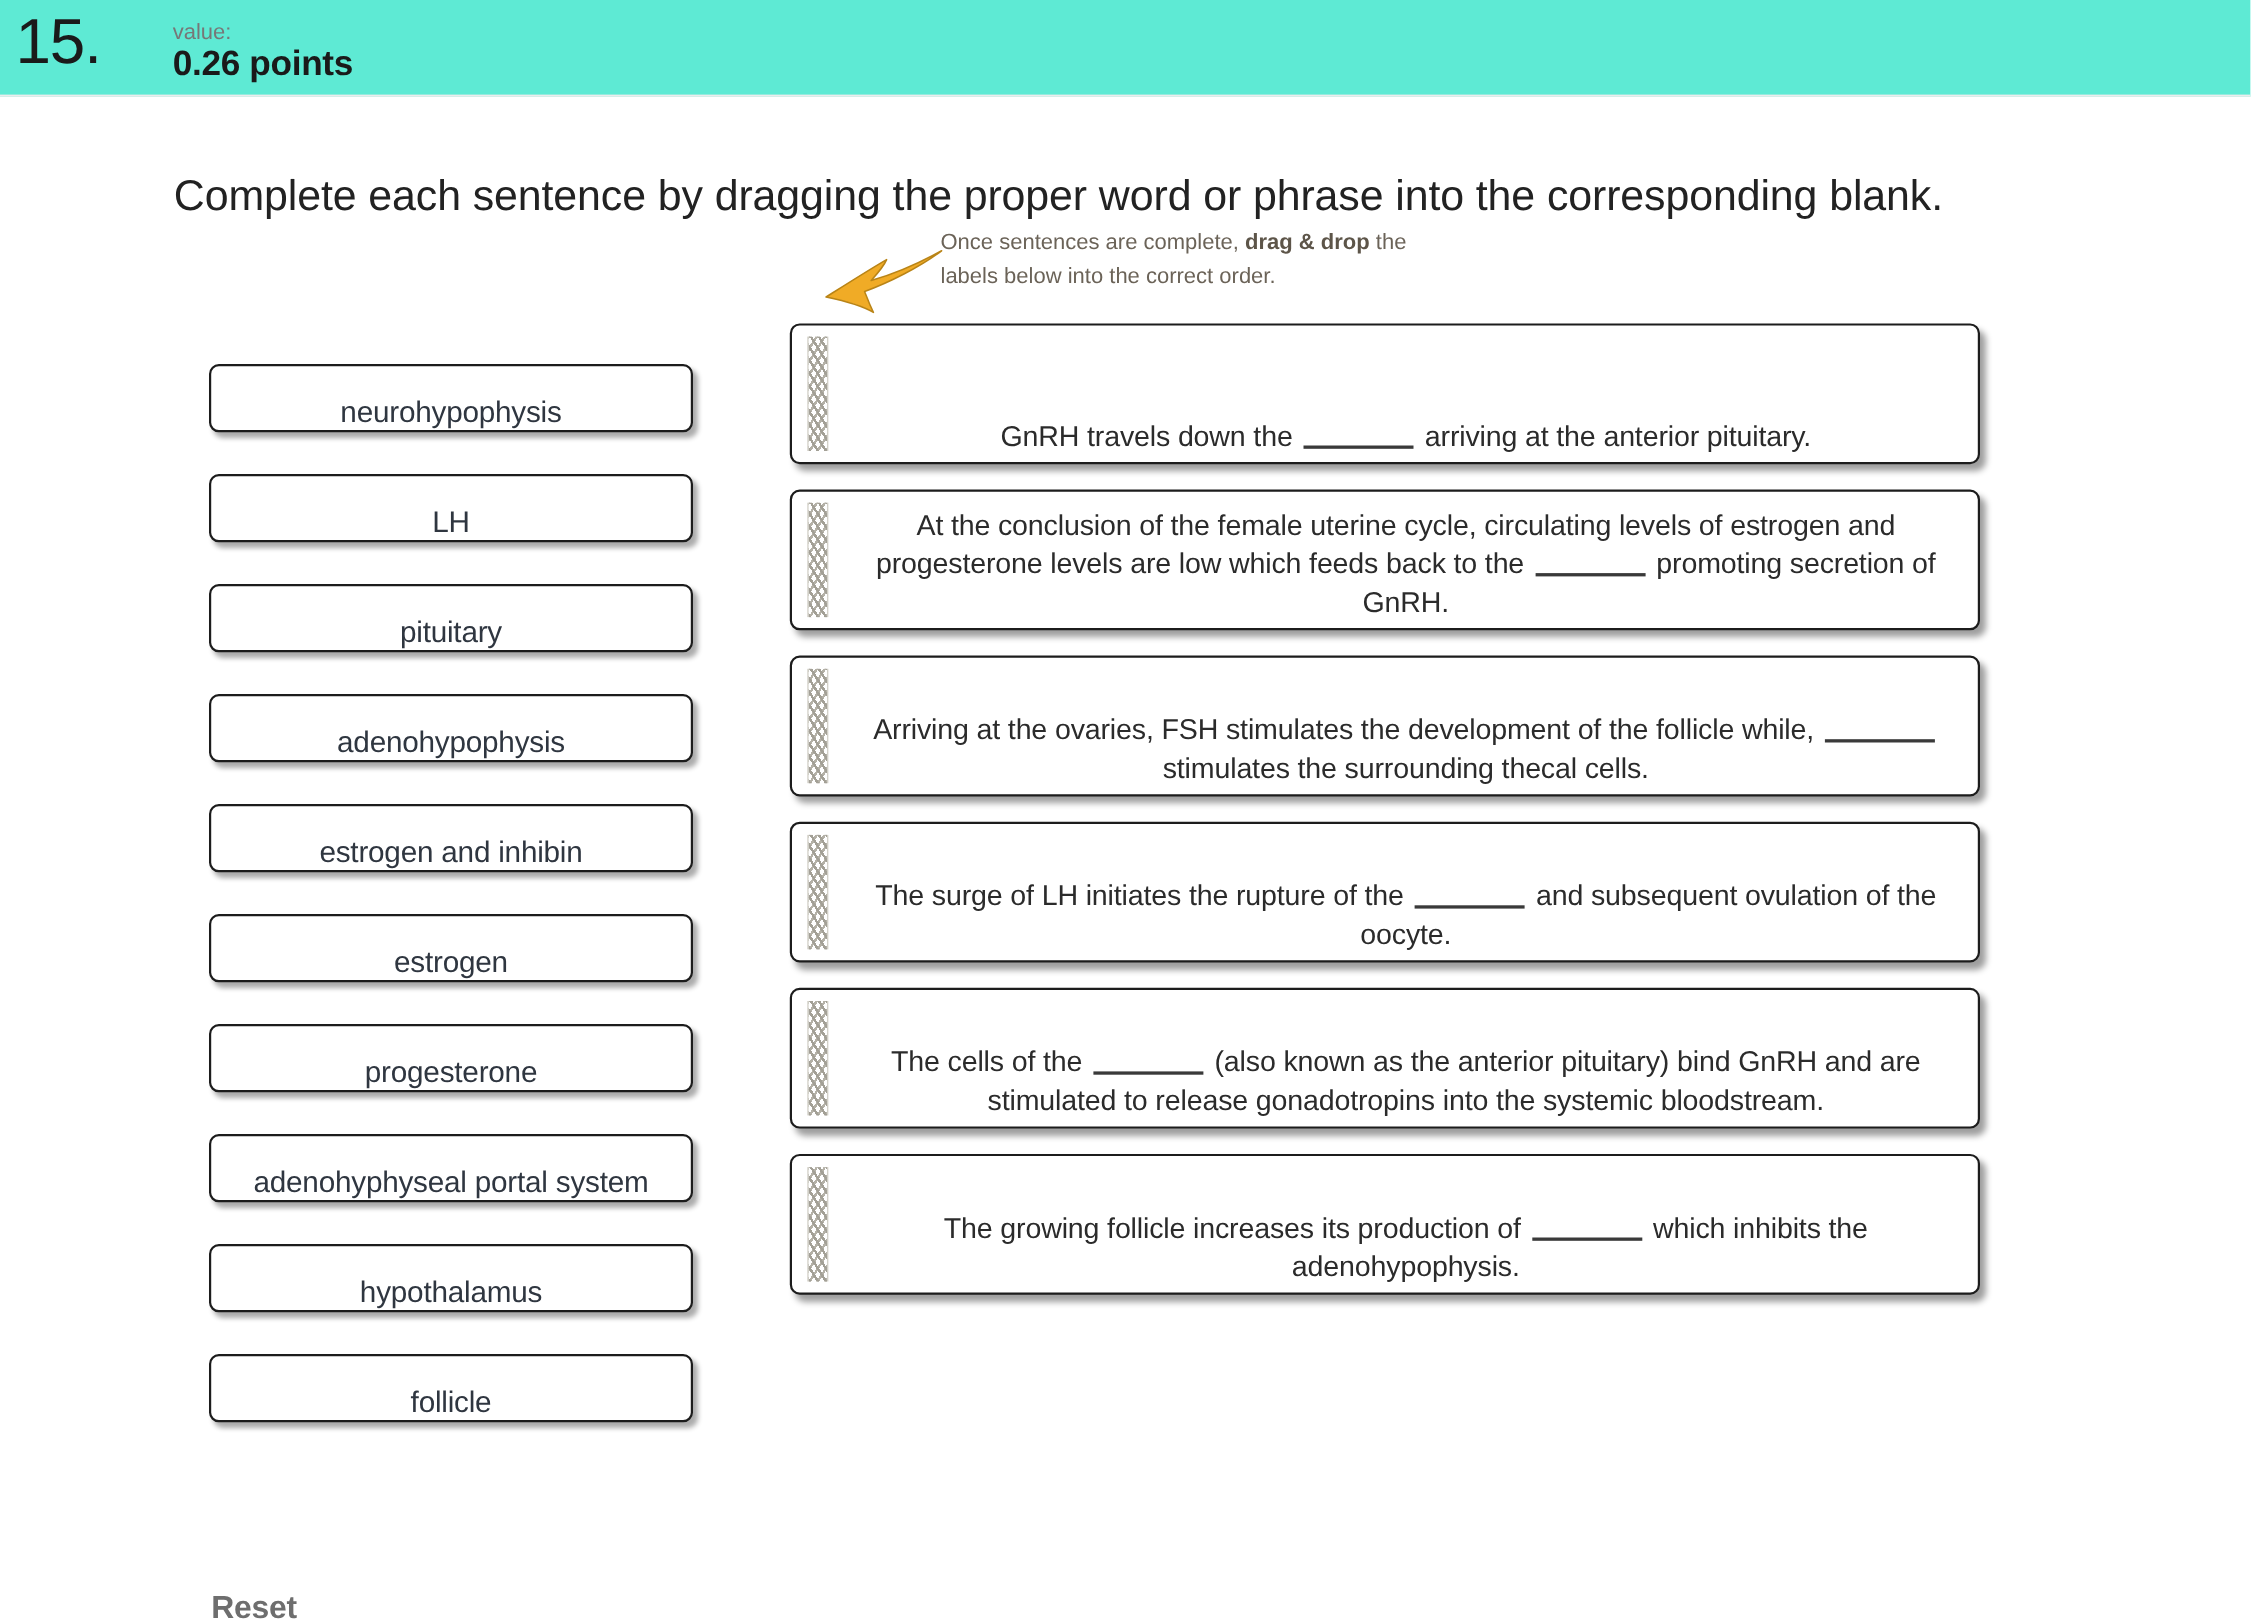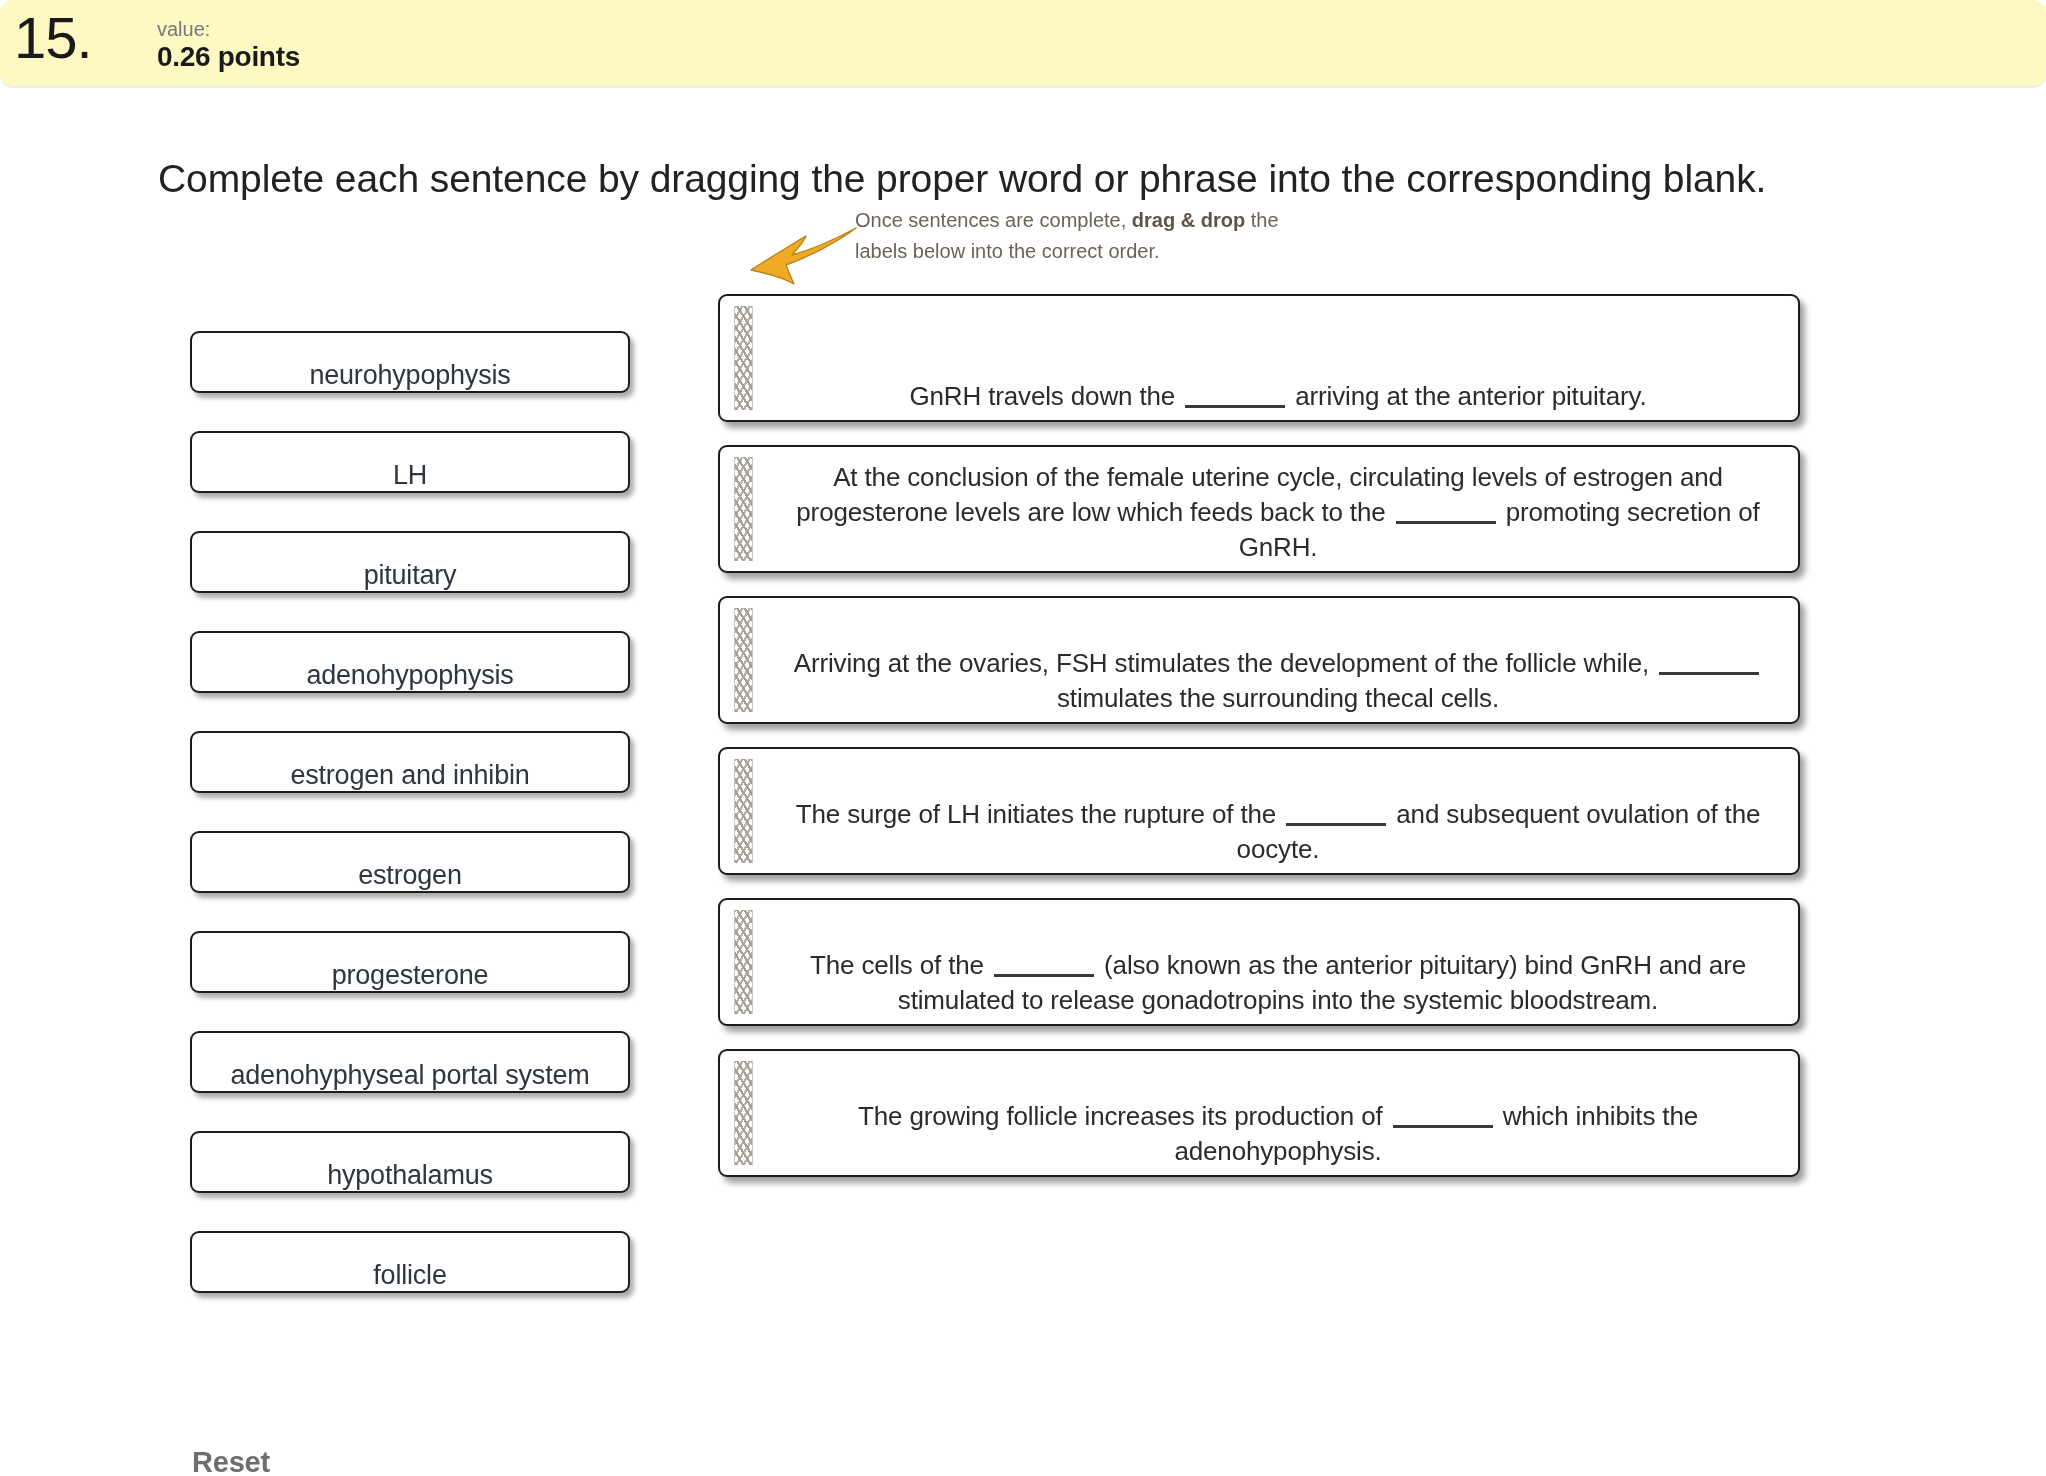--- a/index.html
+++ b/index.html
@@ -17,24 +17,23 @@
     -webkit-font-smoothing: antialiased;
   }
 
   
   #question-header {
     position: absolute;
     left: 0;
     top: 0;
     width: 2046px;
     height: 88px;
-    background: #fef9c3;
+    background: #5eead4;
     border-bottom: 2px solid #eceded;
     box-sizing: border-box;
-    border-radius: 13px;
   }
   #question-number {
     position: absolute;
     left: 14px;
     top: 4px;
     font-size: 58px;
     font-weight: 400;
     letter-spacing: -1px;
     color: #1a1a1a;
     font-family: "Liberation Sans", sans-serif;
@@ -44,21 +43,21 @@
     left: 157px;
     top: 18px;
   }
   #value-label {
     font-size: 20px;
     color: #777777;
     line-height: 22px;
     font-family: "Liberation Sans", sans-serif;
   }
   #value-amount {
-    font-size: 28px;
+    font-size: 32px;
     font-weight: bold;
     color: #1a1a1a;
     line-height: 34px;
     letter-spacing: -0.3px;
     font-family: "Liberation Sans", sans-serif;
   }
 
   
   #instructions {
     position: absolute;

